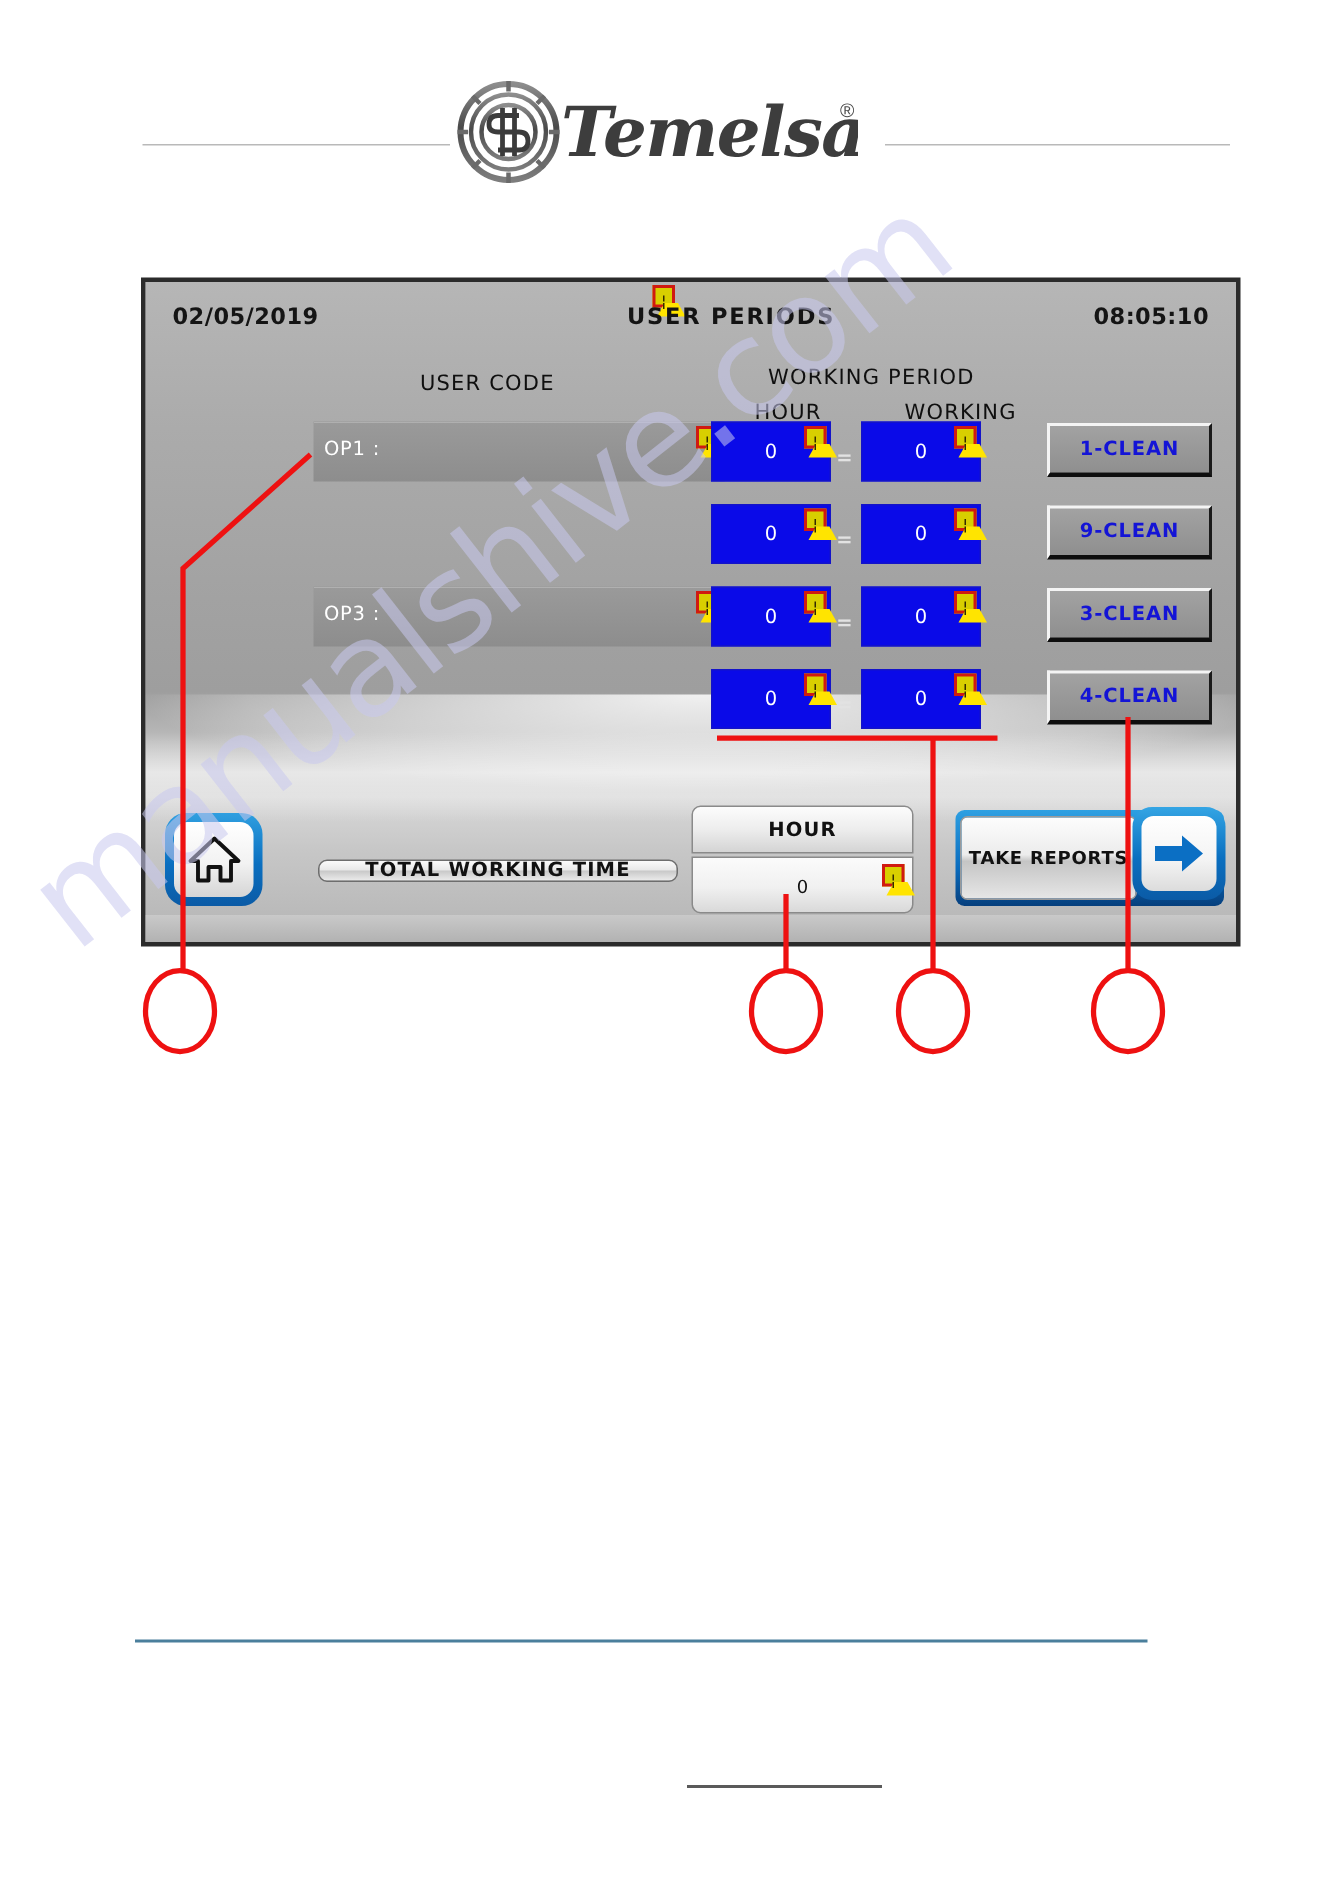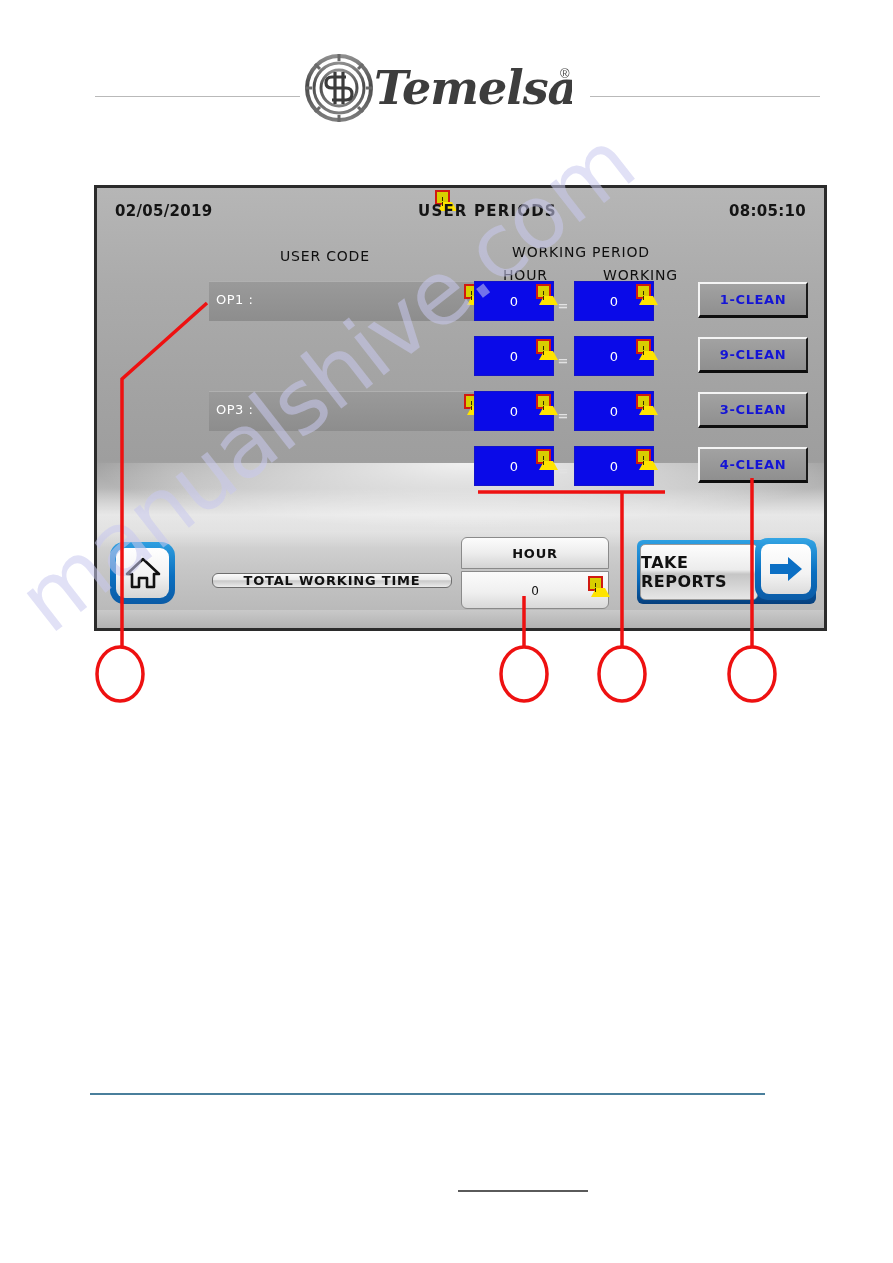--- a/index.html
+++ b/index.html
@@ -341,21 +341,21 @@
     width: 118px; height: 56px;
     border-radius: 5px;
     background: linear-gradient(180deg, #fdfdfd 0%, #ececec 46%, #c5c5c5 54%, #e6e6e6 100%);
     border: 1px solid #9a9a9a;
     box-sizing: border-box;
     display: flex;
     align-items: center;
     justify-content: center;
     font-family: "DejaVu Sans", sans-serif;
     font-weight: bold;
-    font-size: 16px;
+    font-size: 12px;
     color: #111111;
     letter-spacing: 0.5px;
     cursor: pointer;
   }
   #next-btn {
     position: absolute;
     left: 118px; top: -2px;
     width: 62px; height: 62px;
     border-radius: 13px;
     background: linear-gradient(180deg, #34a5e4 0%, #0a6fc0 55%, #0b5ba6 100%);

